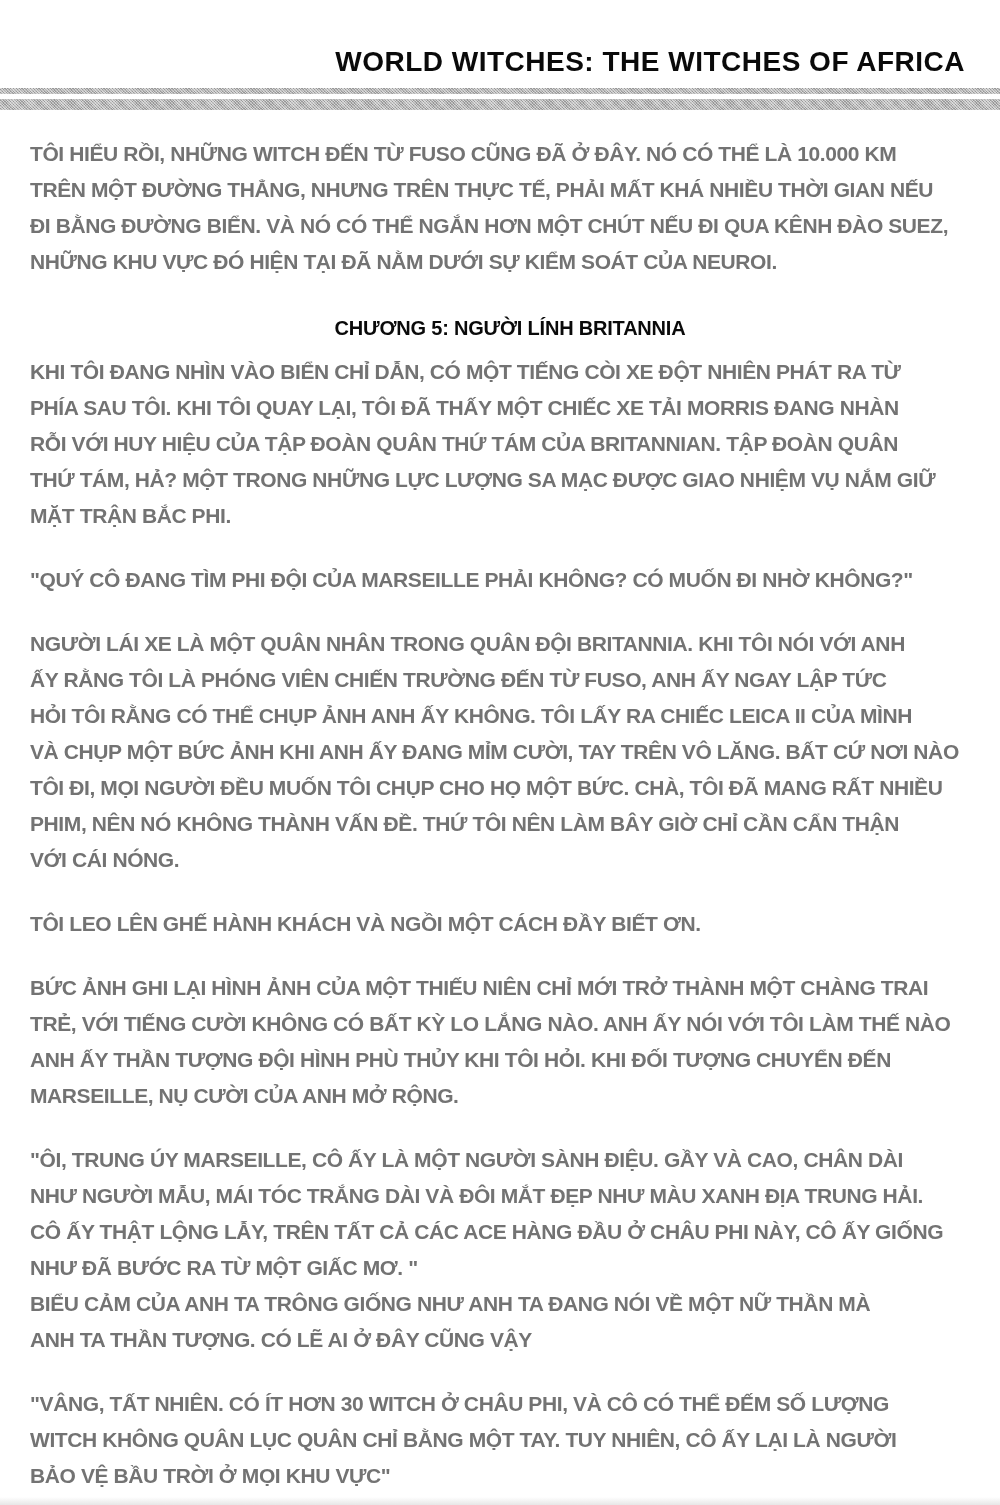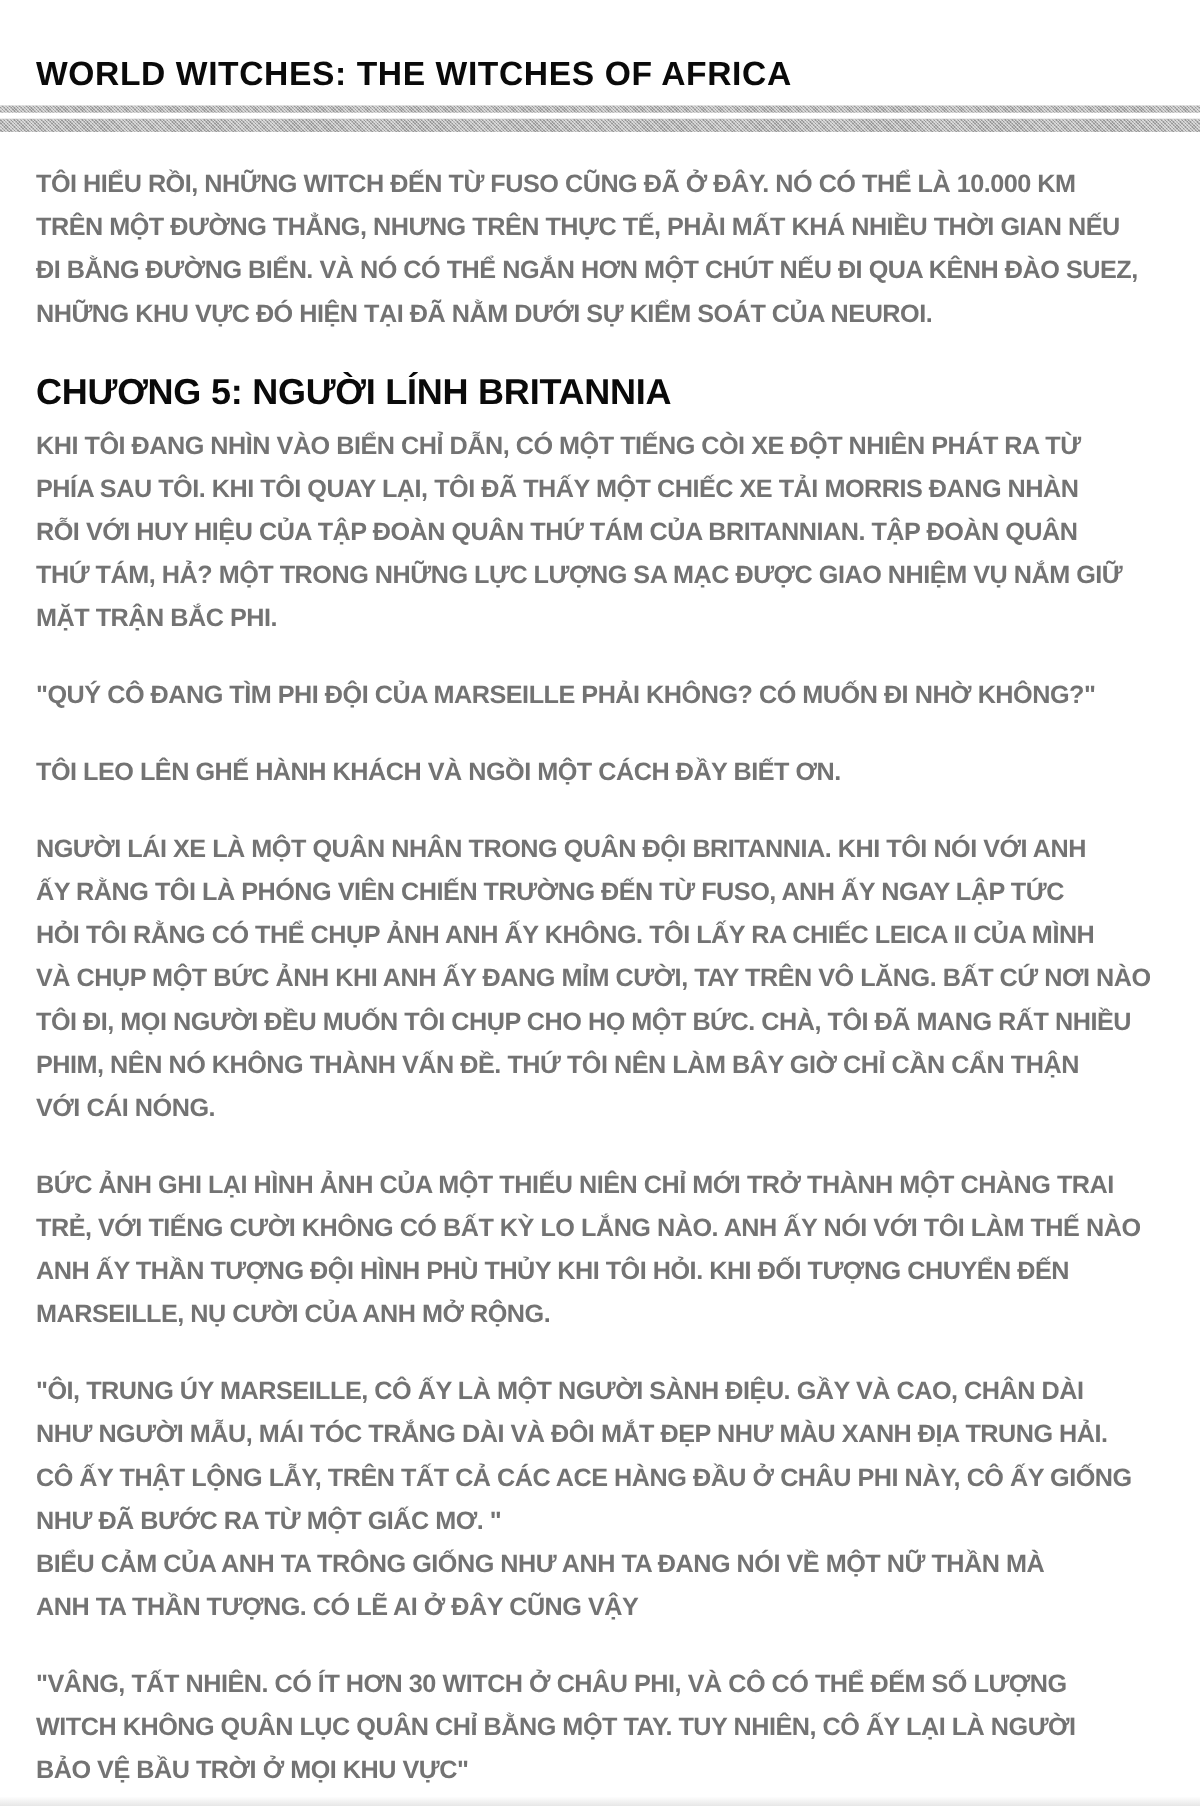--- a/index.html
+++ b/index.html
@@ -11,20 +11,21 @@
     position: relative;
     width: 1000px;
     height: 1505px;
     background: #ffffff;
     overflow: hidden;
     font-family: "Liberation Sans", "DejaVu Sans", sans-serif;
     color: #0d0d0d;
   }
   .header {
     padding: 45px 35px 0 30px;
+    text-align: right;
   }
   .page-title {
     font-size: 28px;
     font-weight: bold;
     letter-spacing: 0.5px;
     line-height: 34px;
     color: #0a0a0a;
     white-space: pre;
   }
   .divider {
@@ -46,27 +47,28 @@
   .para {
     font-size: 21px;
     font-weight: bold;
     letter-spacing: -0.4px;
     line-height: 36px;
     white-space: pre;
     margin: 0 0 28px 0;
     color: #737373;
   }
   .chapter-heading {
-    font-size: 30px;
+    font-size: 20px;
     font-weight: bold;
     letter-spacing: -0.2px;
     line-height: 40px;
     white-space: pre;
     margin: 0 0 6px 0;
     color: #0a0a0a;
+    text-align: center;
   }
   .para.gap-large { margin-top: 24px; }
   .para:last-child { margin-bottom: 0; }
   .bottom-fade {
     position: absolute;
     left: 0; right: 0; bottom: 0;
     height: 8px;
     background: linear-gradient(to bottom, rgba(255,255,255,0), rgba(185,185,185,0.35));
   }
 </style>
@@ -95,29 +97,29 @@
     <div class="chapter-heading gap-small">CHƯƠNG 5: NGƯỜI LÍNH BRITANNIA</div>
 
     <div class="para">KHI TÔI ĐANG NHÌN VÀO BIỂN CHỈ DẪN, CÓ MỘT TIẾNG CÒI XE ĐỘT NHIÊN PHÁT RA TỪ
 PHÍA SAU TÔI. KHI TÔI QUAY LẠI, TÔI ĐÃ THẤY MỘT CHIẾC XE TẢI MORRIS ĐANG NHÀN
 RỖI VỚI HUY HIỆU CỦA TẬP ĐOÀN QUÂN THỨ TÁM CỦA BRITANNIAN. TẬP ĐOÀN QUÂN
 THỨ TÁM, HẢ? MỘT TRONG NHỮNG LỰC LƯỢNG SA MẠC ĐƯỢC GIAO NHIỆM VỤ NẮM GIỮ
 MẶT TRẬN BẮC PHI.</div>
 
     <div class="para">"QUÝ CÔ ĐANG TÌM PHI ĐỘI CỦA MARSEILLE PHẢI KHÔNG? CÓ MUỐN ĐI NHỜ KHÔNG?"</div>
 
-    <div class="para">TÔI LEO LÊN GHẾ HÀNH KHÁCH VÀ NGỒI MỘT CÁCH ĐẦY BIẾT ƠN.</div>
-
     <div class="para">NGƯỜI LÁI XE LÀ MỘT QUÂN NHÂN TRONG QUÂN ĐỘI BRITANNIA. KHI TÔI NÓI VỚI ANH
 ẤY RẰNG TÔI LÀ PHÓNG VIÊN CHIẾN TRƯỜNG ĐẾN TỪ FUSO, ANH ẤY NGAY LẬP TỨC
 HỎI TÔI RẰNG CÓ THỂ CHỤP ẢNH ANH ẤY KHÔNG. TÔI LẤY RA CHIẾC LEICA II CỦA MÌNH
 VÀ CHỤP MỘT BỨC ẢNH KHI ANH ẤY ĐANG MỈM CƯỜI, TAY TRÊN VÔ LĂNG. BẤT CỨ NƠI NÀO
 TÔI ĐI, MỌI NGƯỜI ĐỀU MUỐN TÔI CHỤP CHO HỌ MỘT BỨC. CHÀ, TÔI ĐÃ MANG RẤT NHIỀU
 PHIM, NÊN NÓ KHÔNG THÀNH VẤN ĐỀ. THỨ TÔI NÊN LÀM BÂY GIỜ CHỈ CẦN CẨN THẬN
 VỚI CÁI NÓNG.</div>
+
+    <div class="para">TÔI LEO LÊN GHẾ HÀNH KHÁCH VÀ NGỒI MỘT CÁCH ĐẦY BIẾT ƠN.</div>
 
     <div class="para gap-large">BỨC ẢNH GHI LẠI HÌNH ẢNH CỦA MỘT THIẾU NIÊN CHỈ MỚI TRỞ THÀNH MỘT CHÀNG TRAI
 TRẺ, VỚI TIẾNG CƯỜI KHÔNG CÓ BẤT KỲ LO LẮNG NÀO. ANH ẤY NÓI VỚI TÔI LÀM THẾ NÀO
 ANH ẤY THẦN TƯỢNG ĐỘI HÌNH PHÙ THỦY KHI TÔI HỎI. KHI ĐỐI TƯỢNG CHUYỂN ĐẾN
 MARSEILLE, NỤ CƯỜI CỦA ANH MỞ RỘNG.</div>
 
     <div class="para">"ÔI, TRUNG ÚY MARSEILLE, CÔ ẤY LÀ MỘT NGƯỜI SÀNH ĐIỆU. GẦY VÀ CAO, CHÂN DÀI
 NHƯ NGƯỜI MẪU, MÁI TÓC TRẮNG DÀI VÀ ĐÔI MẮT ĐẸP NHƯ MÀU XANH ĐỊA TRUNG HẢI.
 CÔ ẤY THẬT LỘNG LẪY, TRÊN TẤT CẢ CÁC ACE HÀNG ĐẦU Ở CHÂU PHI NÀY, CÔ ẤY GIỐNG
 NHƯ ĐÃ BƯỚC RA TỪ MỘT GIẤC MƠ. "

